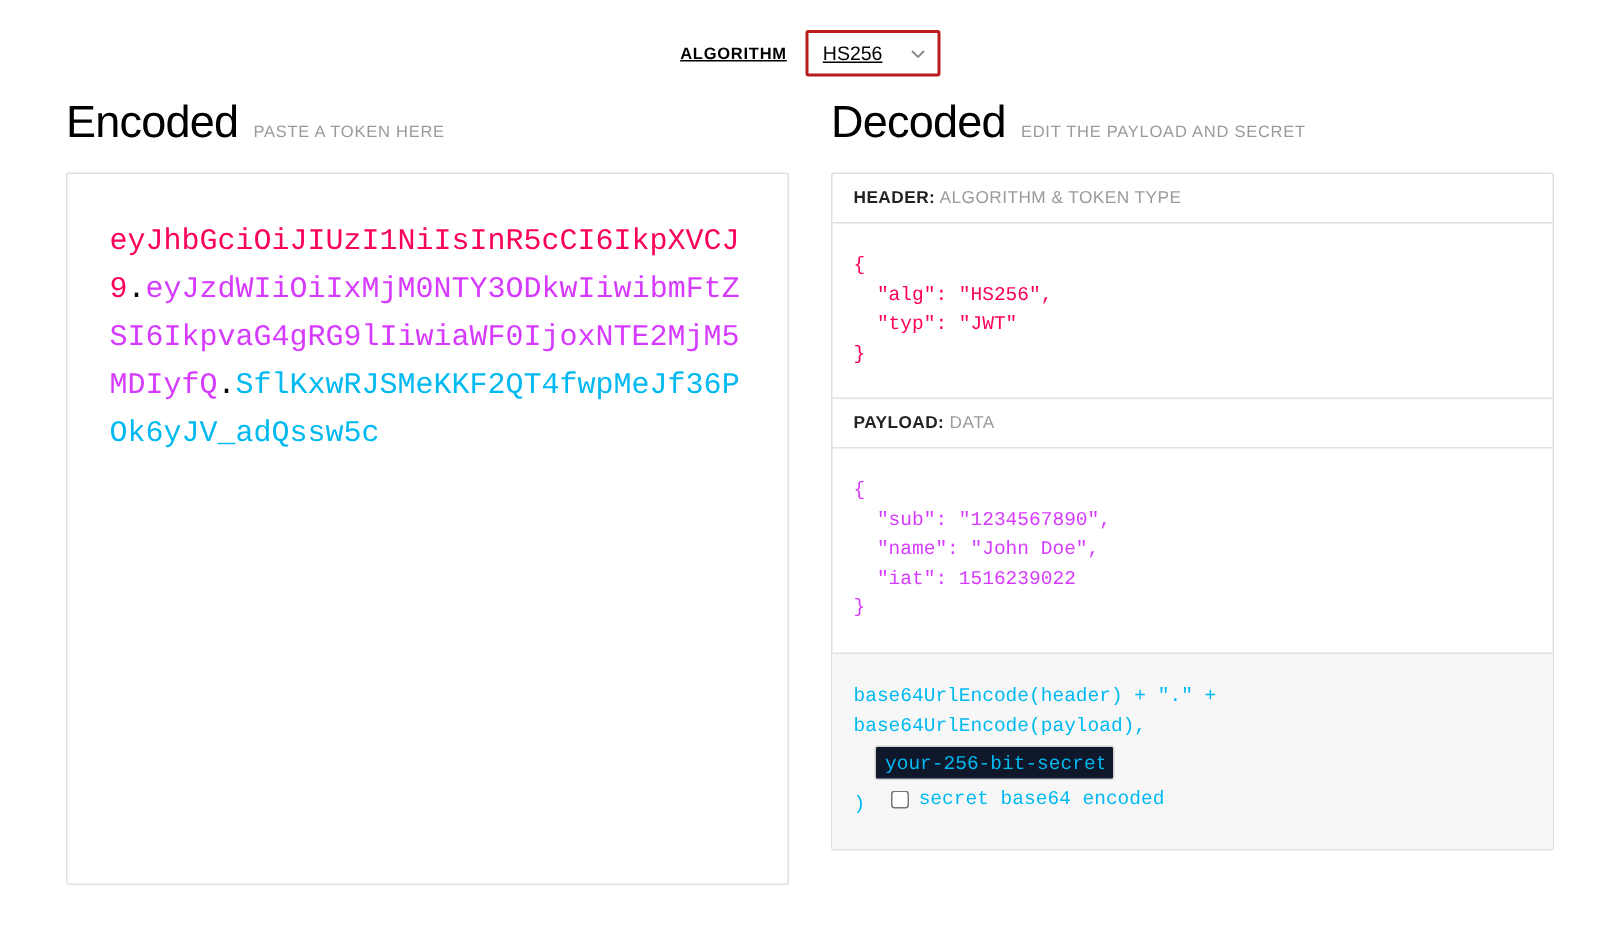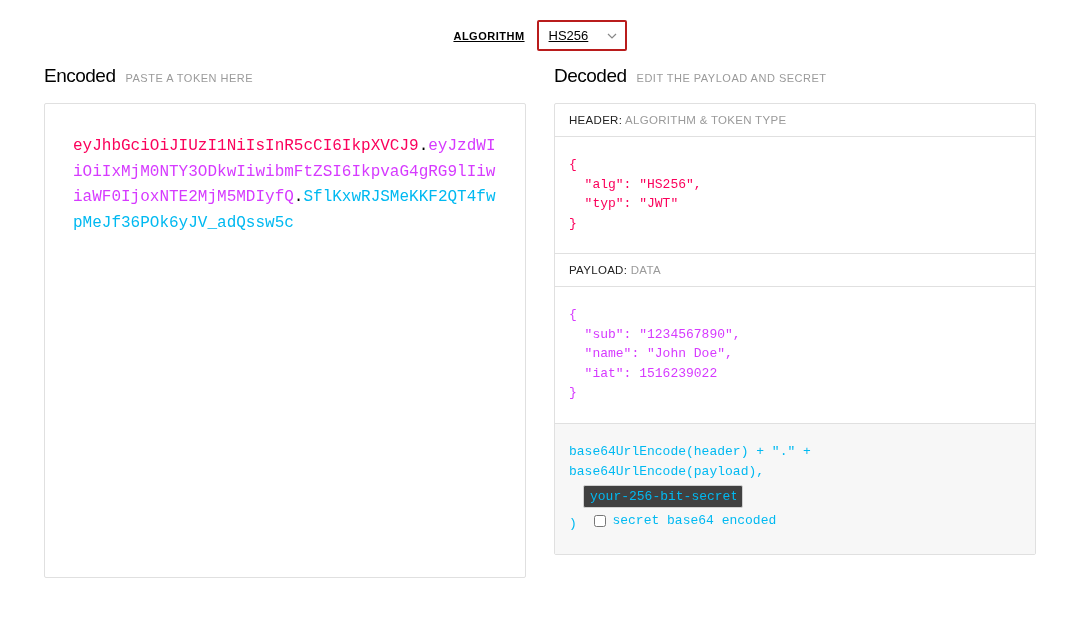--- a/index.html
+++ b/index.html
@@ -51,56 +51,56 @@
   }
   .col { flex: 1; min-width: 0; }
   .col-head {
     display: flex;
     align-items: baseline;
     gap: 10px;
     margin-bottom: 16px;
   }
   .col-head h2 {
     margin: 0;
-    font-size: 19px;
+    font-size: 30px;
     font-weight: 500;
     letter-spacing: -0.5px;
   }
   .col-head .sub {
     font-size: 11px;
     letter-spacing: 0.5px;
     color: #9a9a9a;
   }
   .encoded-box {
     border: 1px solid #e0e0e0;
     border-radius: 2px;
     padding: 30px 28px;
     height: 475px;
     font-family: "SFMono-Regular", Consolas, "Liberation Mono", Menlo, monospace;
-    font-size: 16px;
+    font-size: 20px;
     line-height: 1.6;
     word-break: break-all;
     background: #fff;
   } 
   .seg-header { color: #fb015b; }
   .seg-payload { color: #d63aff; }
   .seg-sig   { color: #00b9f1; }
   .seg-dot { color: #000; }
   .decoded-panel {
     border: 1px solid #e0e0e0;
     border-radius: 2px;
     background: #fff;
   }
   .section-head {
     border-bottom: 1px solid #e0e0e0;
     padding: 10px 14px;
     font-size: 11.5px;
     letter-spacing: 0.3px;
   }
-  .section-head .bold { font-weight: 400; color: #222; }
+  .section-head .bold { font-weight: 700; color: #222; }
   .section-head .muted { color: #9a9a9a; }
   .section-body {
     padding: 18px 14px 20px 14px;
     border-bottom: 1px solid #e0e0e0;
     font-family: "SFMono-Regular", Consolas, "Liberation Mono", Menlo, monospace;
     font-size: 13px;
     line-height: 1.5;
     white-space: pre;
   }
   .section-body:last-child { border-bottom: none; }
@@ -112,21 +112,21 @@
     padding: 18px 14px 20px 14px;
     font-family: "SFMono-Regular", Consolas, "Liberation Mono", Menlo, monospace;
     font-size: 13px;
     line-height: 1.55;
   }
   .secret-input {
     font-family: inherit;
     font-size: 13px;
     color: #00b9f1;
     border: 1px solid #d0d0d0;
-    background: #404040;
+    background: #0f172a;
     padding: 3px 6px;
     width: 160px;
     border-radius: 2px;
   }
   .cb-wrap {
     display: inline-flex;
     align-items: center;
     gap: 6px;
     color: #00b9f1;
     font-family: inherit;

